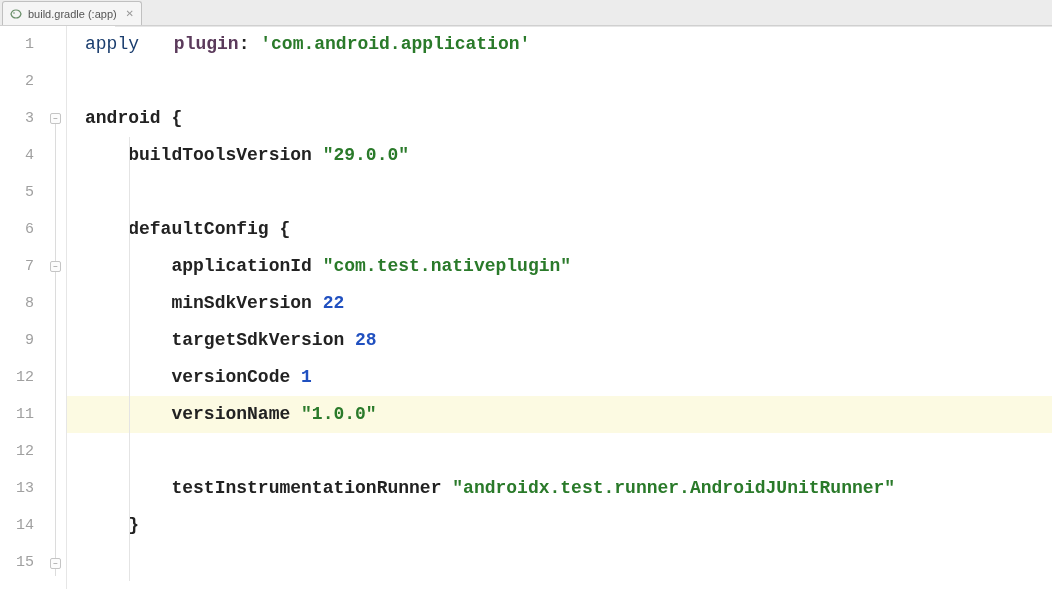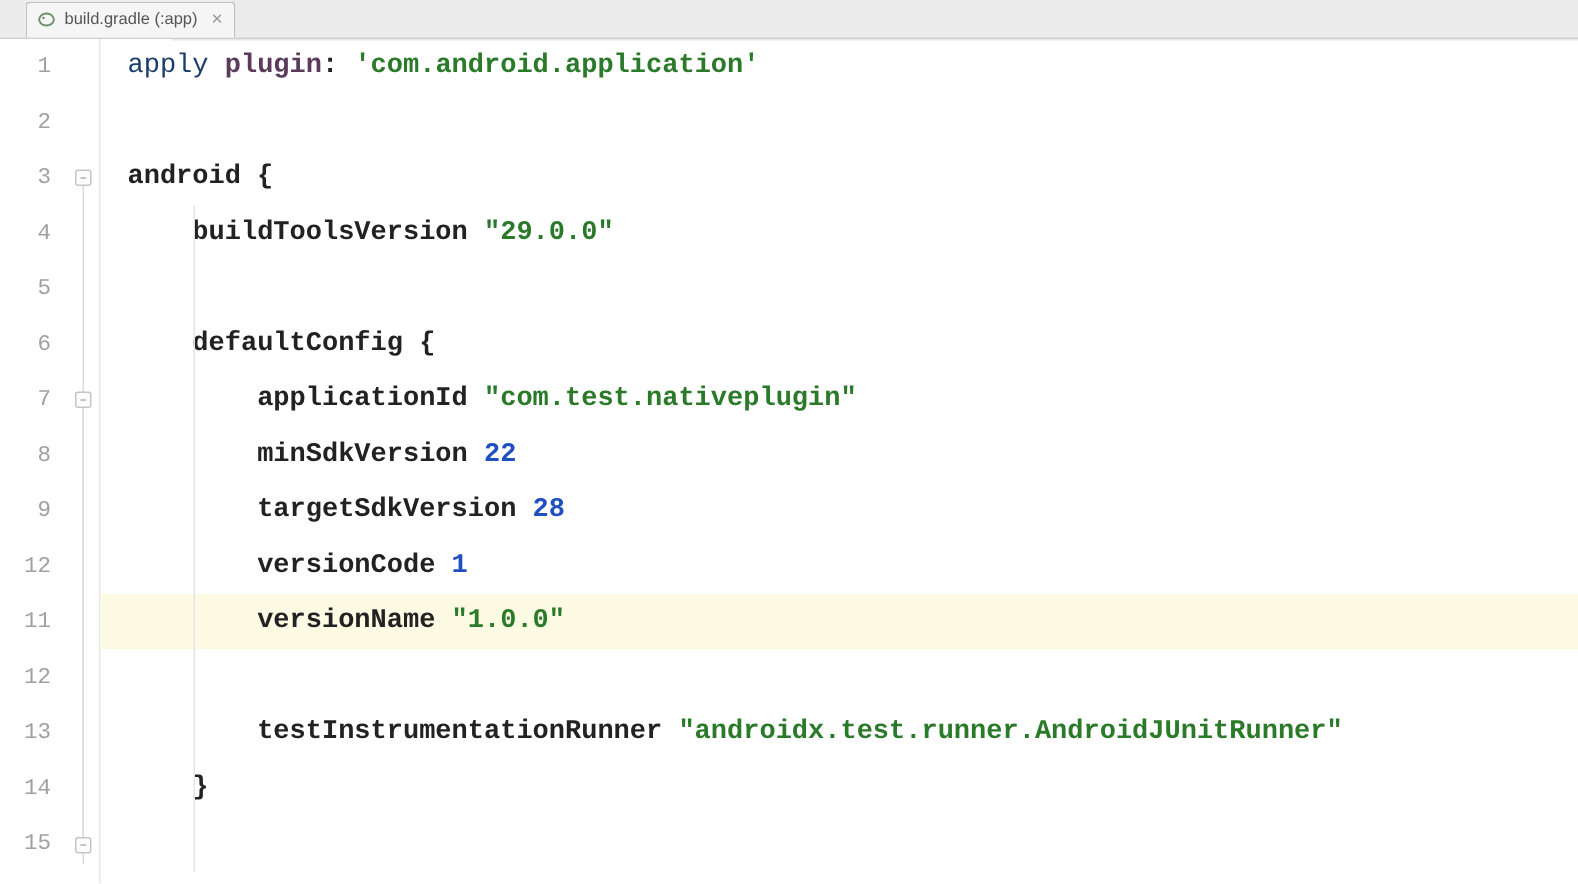--- a/index.html
+++ b/index.html
@@ -12,22 +12,22 @@
     background: #fff;
     overflow: hidden;
     width: 1052px;
     height: 589px;
   }
   .tab-bar {
     height: 26px;
     background: #ececec;
     border-bottom: 1px solid #d0d0d0;
     display: flex;
-    align-items: center;
-    padding-left: 17px;
+    align-items: flex-end;
+    padding-left: 2px;
   }
   .tab {
     height: 24px;
     background: #f5f5f5;
     border: 1px solid #c0c0c0;
     border-bottom: none;
     border-radius: 3px 3px 0 0;
     display: flex;
     align-items: center;
     padding: 0 6px;
@@ -117,21 +117,21 @@
     background: #fcfae2;
   }
   .indent-guide {
     position: absolute;
     width: 1px;
     background: #e4e4e4;
     top: 0;
     bottom: 0;
   }
   .kw-navy { color: #1a3d6e; font-weight: normal; }
-  .kw-plum { color: #5b3a5b; font-weight: bold; }
+  .kw-plum { color: #5b3a5b; font-weight: bold; margin-left: 24px; }
   .str-green { color: #2a7a2a; font-weight: bold; }
   .num-blue { color: #2050c0; font-weight: bold; }
   .plain { color: #222; }
   .sep-line {
     position: absolute;
     left: 48px;
     right: 0;
     top: 0;
     height: 1px;
     background: #e6e6e6;

